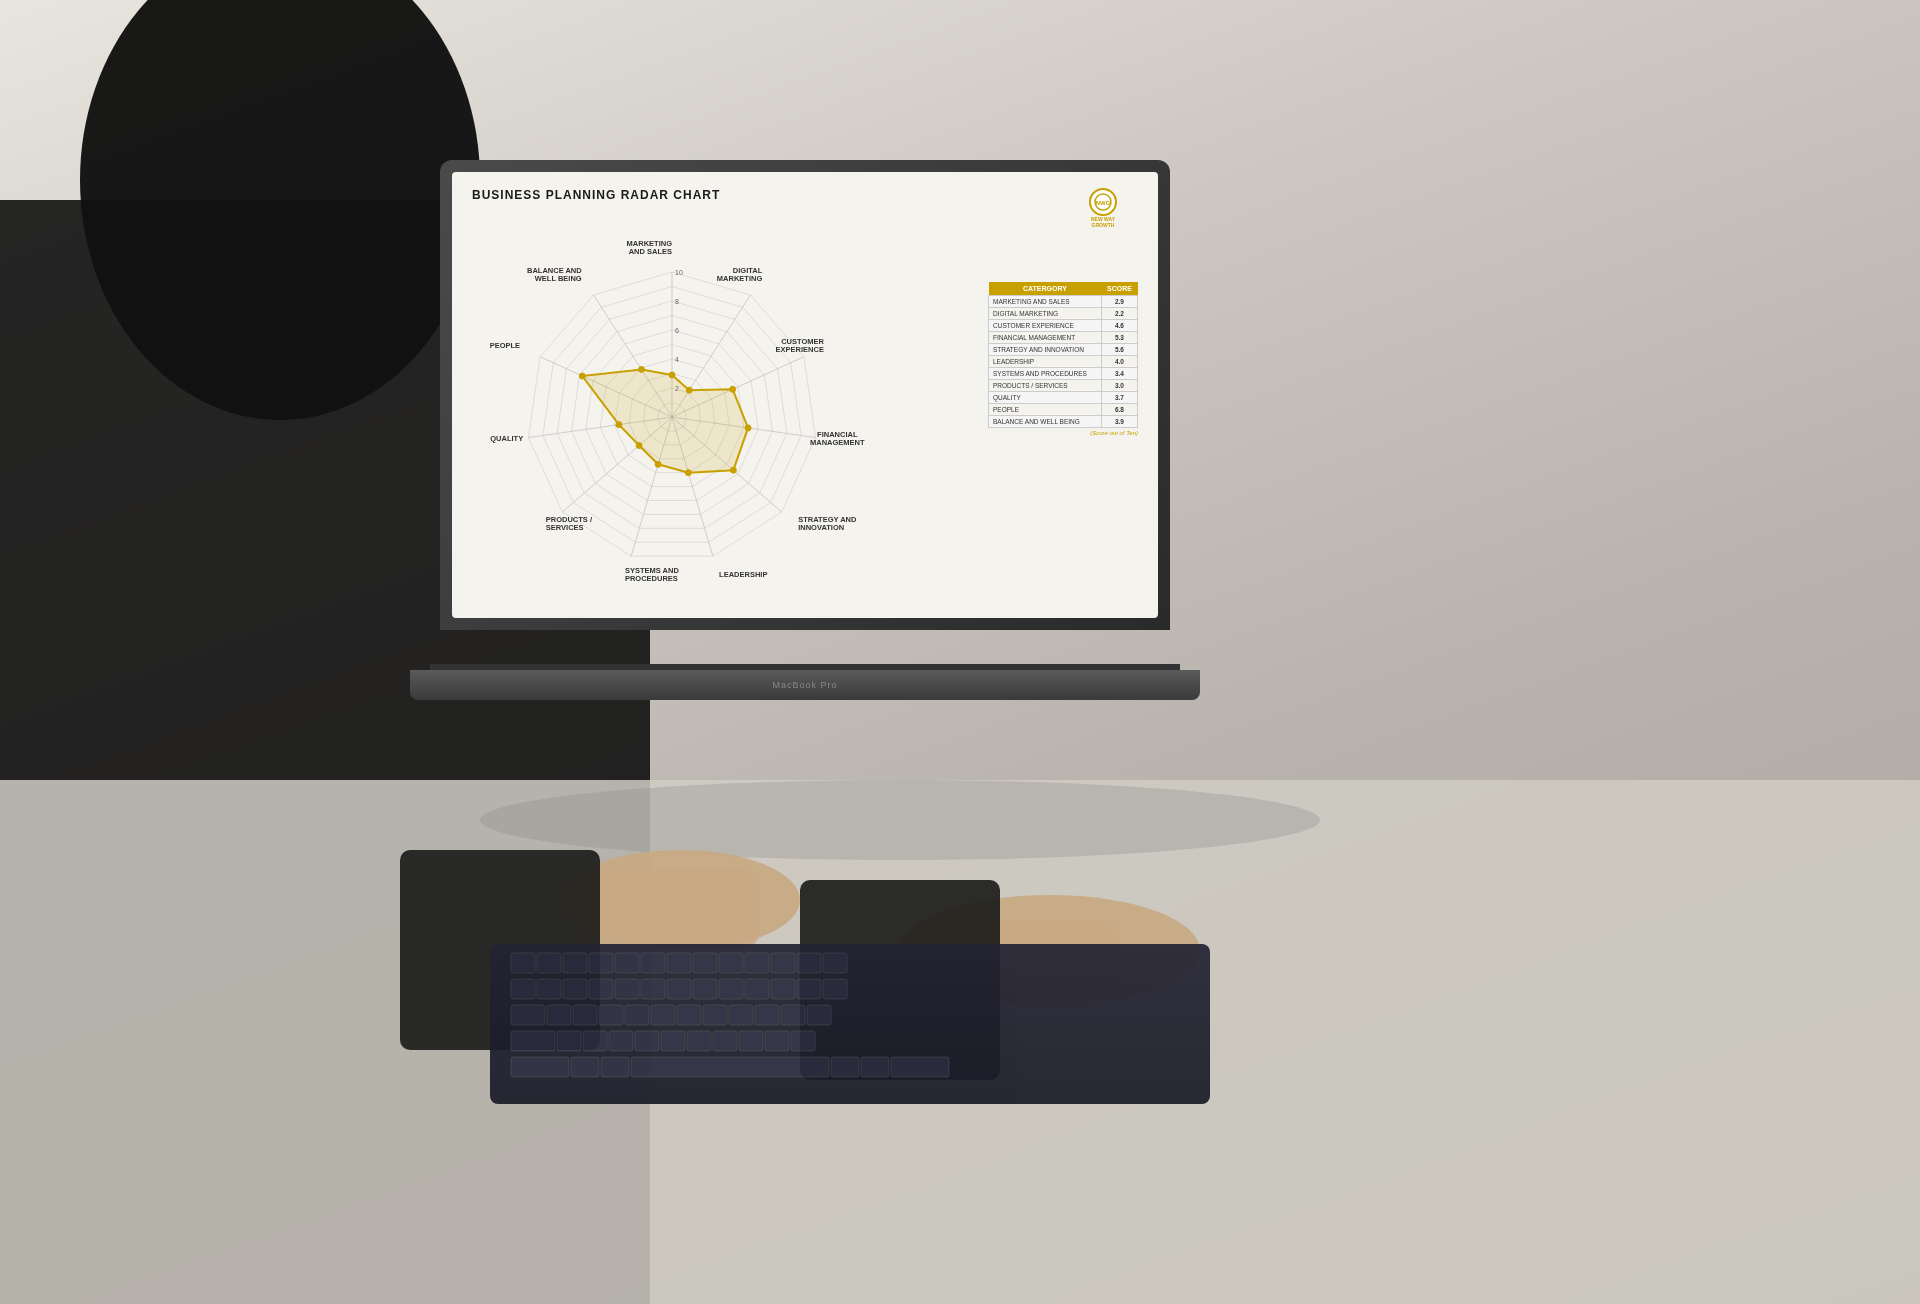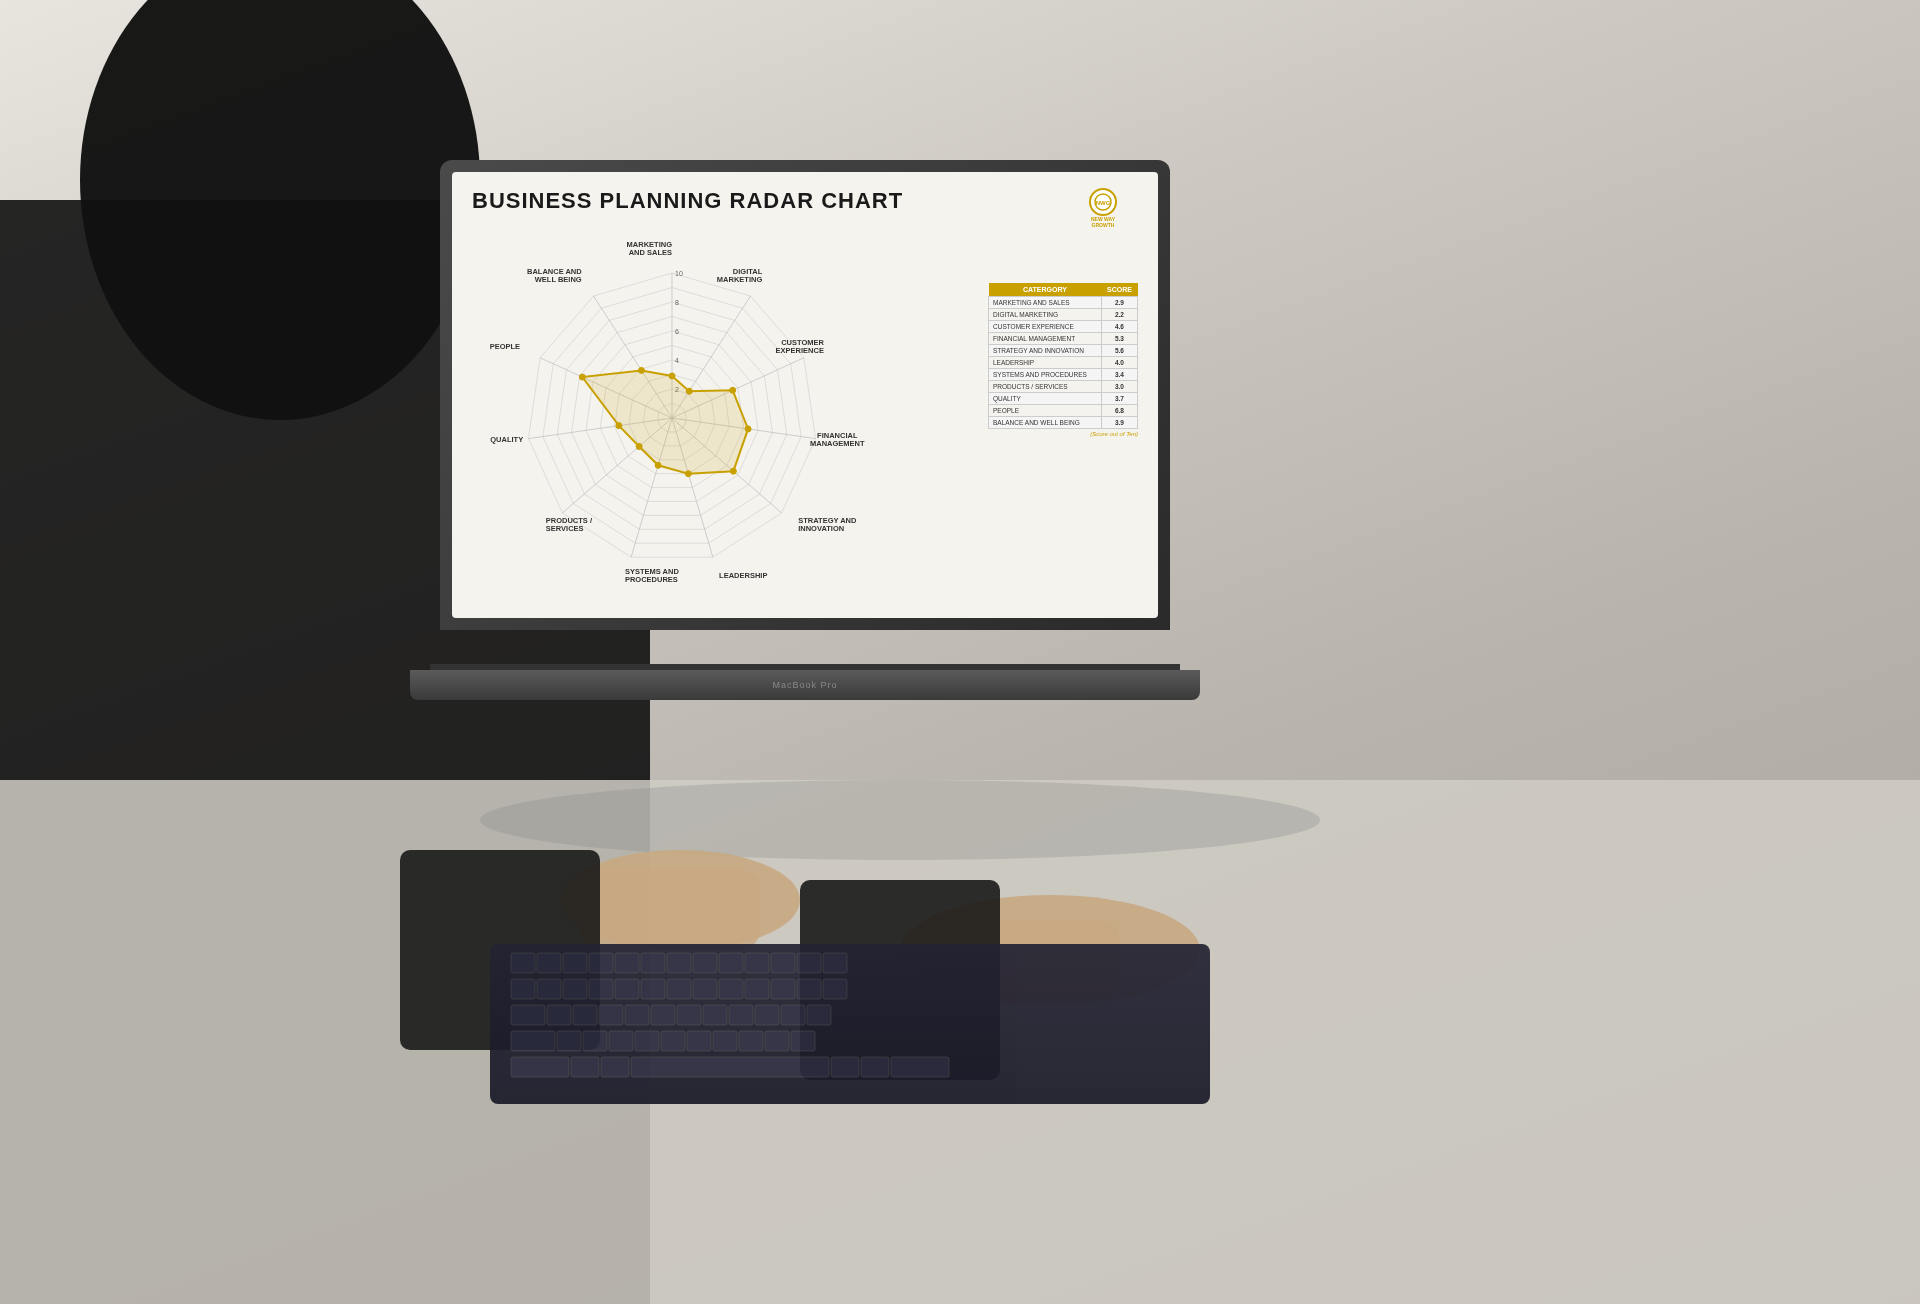--- a/index.html
+++ b/index.html
@@ -77,25 +77,25 @@
       position: absolute;
       bottom: 48px;
       left: -10px;
       width: 750px;
       height: 8px;
       background: #333;
     }
 
     
     .chart-title {
-      font-size: 22px;
+      font-size: 12px;
       font-weight: 900;
       color: #1a1a1a;
       letter-spacing: 1px;
-      margin-bottom: 5px;
+      margin-bottom: 16px;
     }
 
     .logo-area {
       position: absolute;
       top: 16px;
       right: 20px;
       width: 70px;
       height: 40px;
       display: flex;
       flex-direction: column;

